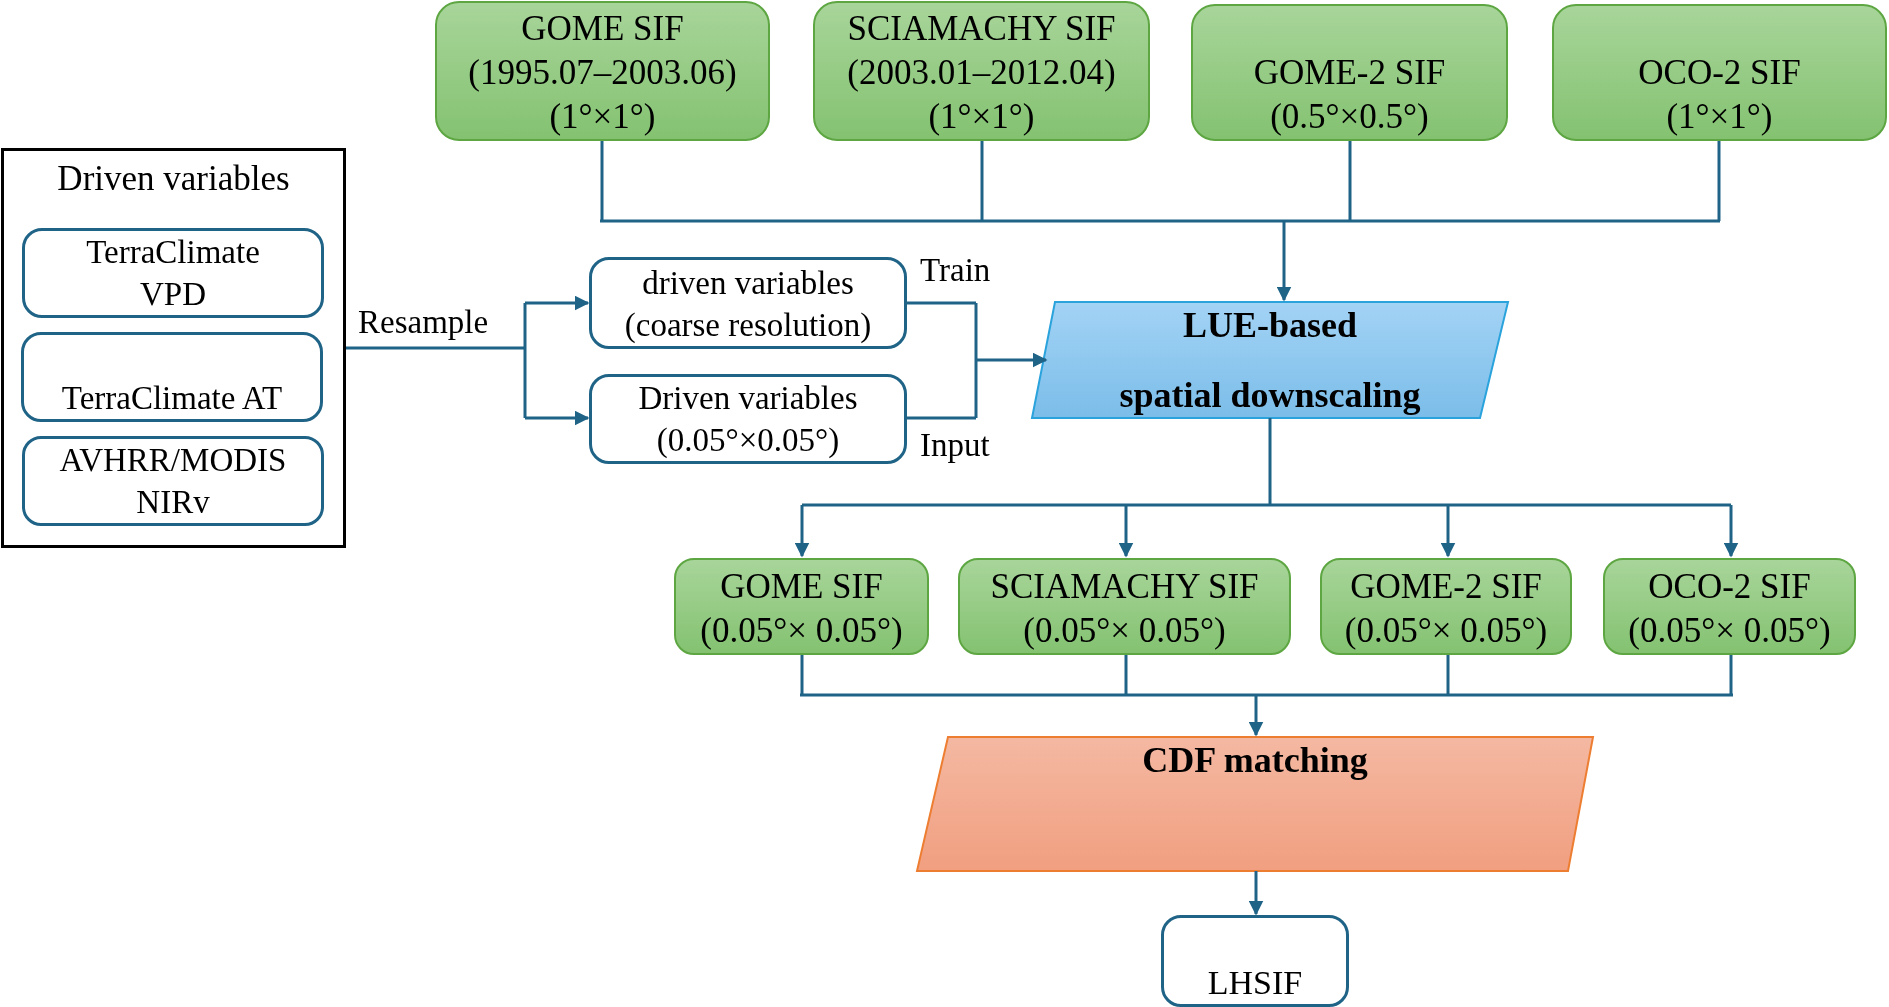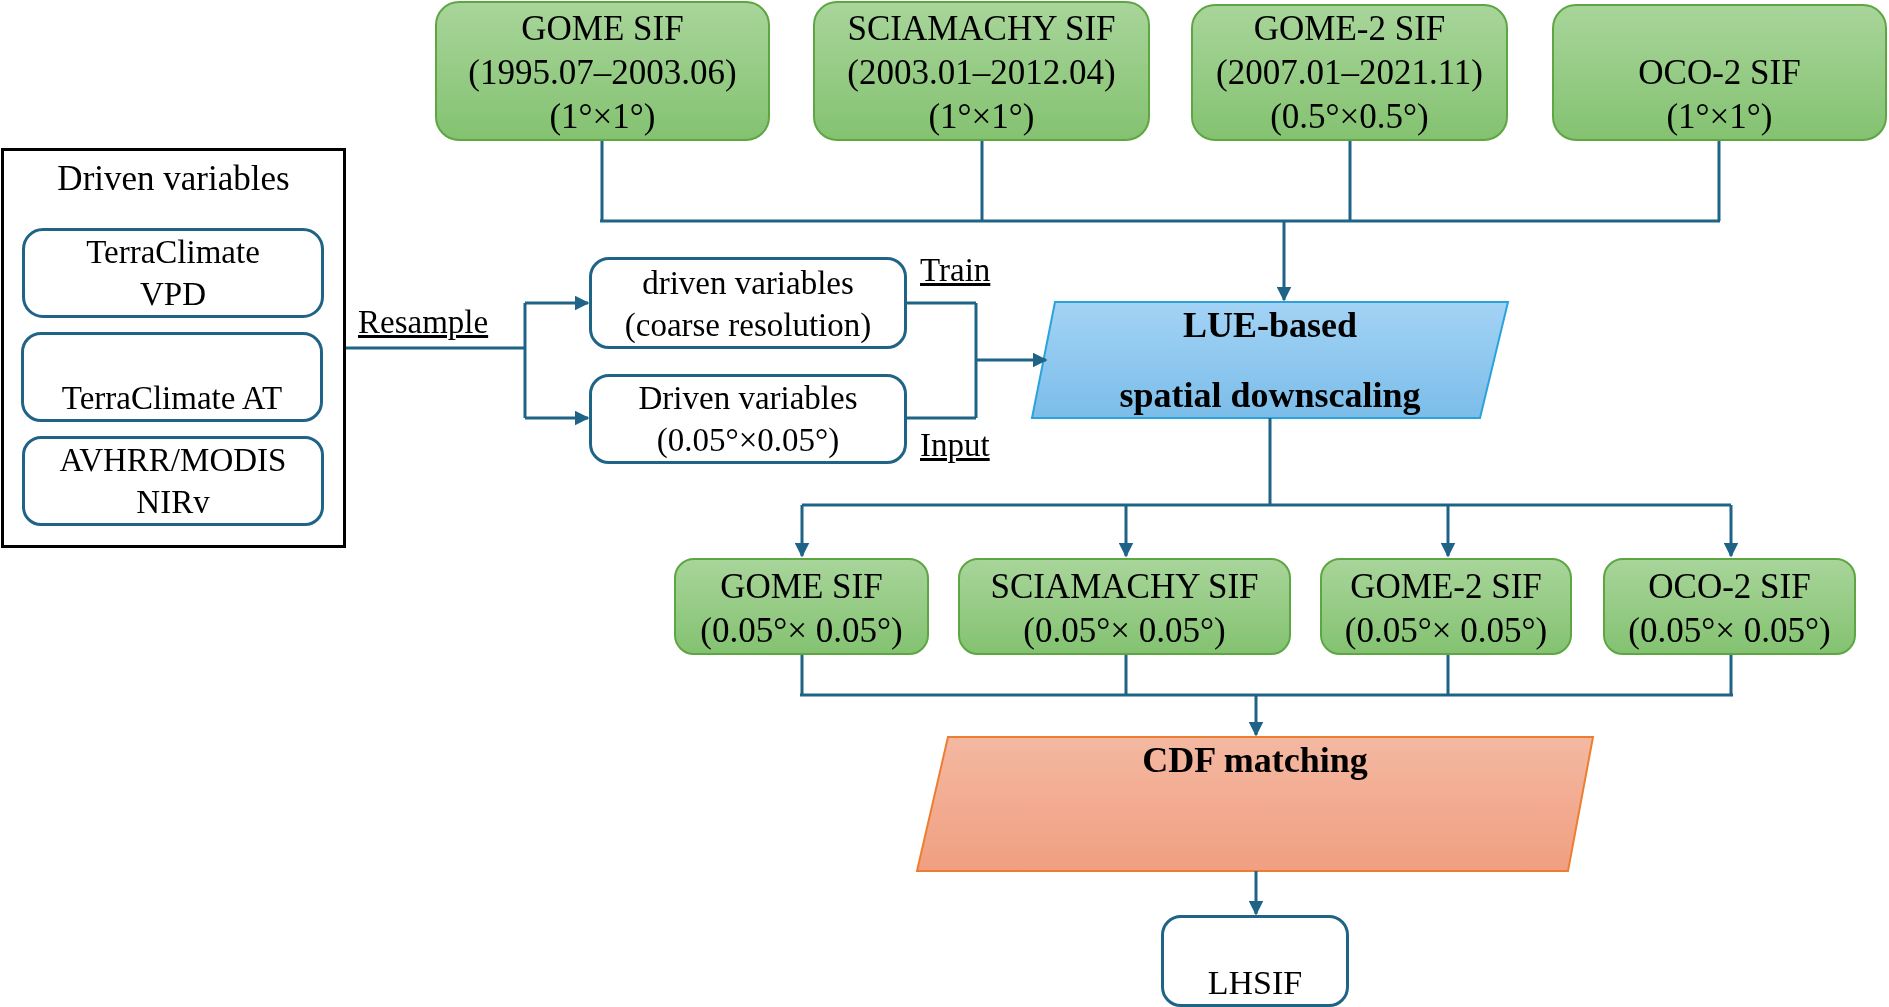--- a/index.html
+++ b/index.html
@@ -7,21 +7,21 @@
          font-family: "Liberation Serif", "DejaVu Serif", serif; color: #000; }
   svg.wires { position: absolute; left: 0; top: 0; width: 1889px; height: 1007px; }
   .box { position: absolute; box-sizing: border-box; display: flex; flex-direction: column;
          align-items: center; justify-content: flex-end; text-align: center; line-height: 1.2; }
   .green { background: linear-gradient(#a8d59a, #84c271); border: 2px solid #5da642; border-radius: 24px; }
   .top-src { font-size: 35px; line-height: 44px; }
   .out-src { font-size: 35px; line-height: 44px; border-radius: 20px; }
   .white { background: #fff; border: 3px solid #1f6387; border-radius: 20px; font-size: 33px; line-height: 42px; }
   .panel { position: absolute; left: 1px; top: 148px; width: 345px; height: 400px; border: 3px solid #000; box-sizing: border-box; }
   .panel-title { position: absolute; left: 0; right: 0; top: 8px; text-align: center; font-size: 35px; }
-  .label { position: absolute; font-size: 33px; white-space: nowrap; text-decoration: underline; }
+  .label { position: absolute; font-size: 33px; white-space: nowrap; }
   .para-text { position: absolute; display: flex; flex-direction: column; align-items: center; justify-content: space-between;
                text-align: center; font-weight: bold; font-size: 36px; line-height: 46px; }
 </style>
 </head>
 <body>
 
 <svg class="wires" viewBox="0 0 1889 1007">
   <defs>
     <marker id="arr" viewBox="0 0 10 10" refX="9" refY="5" markerWidth="5" markerHeight="5" orient="auto" markerUnits="strokeWidth">
       <path d="M0,0 L10,5 L0,10 z" fill="#1f6387"></path>
@@ -83,32 +83,31 @@
   <span>(1995.07–2003.06)</span>
   <span>(1°×1°)</span>
 </div>
 <div class="box green top-src" style="left:813px;top:1px;width:337px;height:140px;">
   <span>SCIAMACHY SIF</span>
   <span>(2003.01–2012.04)</span>
   <span>(1°×1°)</span>
 </div>
 <div class="box green top-src" style="left:1191px;top:4px;width:317px;height:137px;">
   <span>GOME-2 SIF</span>
-  <span>(2007.01–2021.11)</span>
   <span>(0.5°×0.5°)</span>
 </div>
 <div class="box green top-src" style="left:1552px;top:4px;width:335px;height:137px;">
   <span>OCO-2 SIF</span>
   <span>(1°×1°)</span>
 </div>
 
 <div class="panel">
   <div class="panel-title">Driven variables</div>
 </div>
-<div class="box white" style="left:22px;top:228px;width:302px;height:90px;border-radius:21px;">
+<div class="box white" style="left:22px;top:228px;width:302px;height:90px;">
   <span>TerraClimate</span>
   <span>VPD</span>
 </div>
 <div class="box white" style="left:21px;top:332px;width:302px;height:90px;">
   <span>TerraClimate AT</span>
 </div>
 <div class="box white" style="left:22px;top:436px;width:302px;height:90px;border-radius:19px;">
   <span>AVHRR/MODIS</span>
   <span>NIRv</span>
 </div>

